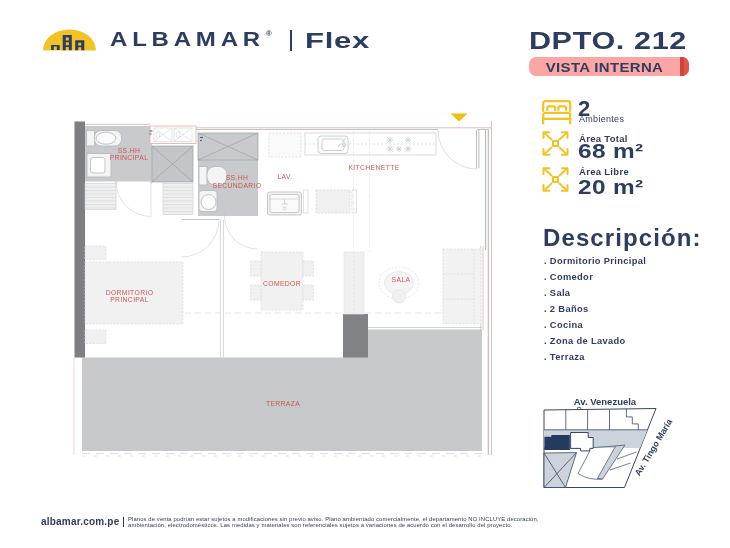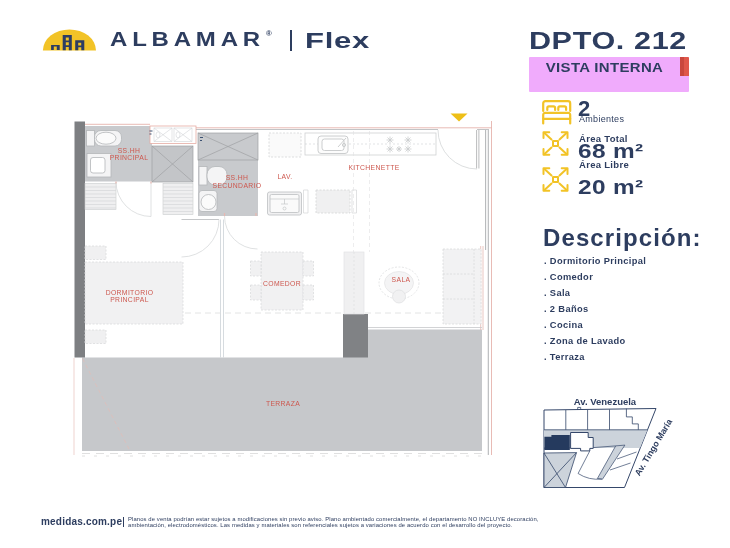--- a/index.html
+++ b/index.html
@@ -22,21 +22,21 @@
 </svg>
 
 <div class="abs navy" style="left:110px;top:28px;font-size:20px;font-weight:bold;letter-spacing:4px;transform:scaleX(1.2);transform-origin:0 0;white-space:nowrap;">ALBAMAR<span style="font-size:6.5px;letter-spacing:0;vertical-align:10px;margin-left:1px;">®</span></div>
 
 <div class="abs" style="left:290px;top:29.5px;width:2.2px;height:21px;background:#2d3d5f;"></div>
 
 <div class="abs navy" style="left:305px;top:27.5px;font-size:22.5px;font-weight:bold;letter-spacing:0.5px;transform:scaleX(1.38);transform-origin:0 0;">Flex</div>
 
 <div class="abs navy" style="left:430px;top:28px;width:257px;text-align:right;font-size:23.5px;font-weight:bold;letter-spacing:0.5px;transform:scaleX(1.3);transform-origin:100% 0;">DPTO. 212</div>
 
-<div class="abs" style="left:529px;top:57px;width:160px;height:35px;background:#f0abfc;border-radius:1px;overflow:hidden;">
+<div class="abs" style="left:529px;top:57px;width:160px;height:19px;background:#fca5a5;border-radius:7px;overflow:hidden;">
   <div class="abs" style="right:0;top:0;width:9px;height:19px;background:#df574a;"></div>
   <div class="abs" style="right:5px;top:0;width:4px;height:19px;background:#c9473d;"></div>
   <div class="abs navy" style="left:0;top:3px;width:151px;text-align:center;font-size:13px;font-weight:bold;letter-spacing:0.3px;transform:scaleX(1.15);transform-origin:50% 0;">VISTA INTERNA</div>
 </div>
 
 <svg class="abs" style="left:541px;top:99px;" width="32" height="26" viewBox="0 0 32 26">
   <g fill="none" stroke="#f2c327" stroke-width="2.2" stroke-linecap="round" stroke-linejoin="round">
     <path d="M2.2 12 V4.4 a2.2 2.2 0 0 1 2.2 -2.2 H27 a2.2 2.2 0 0 1 2.2 2.2 V12"></path>
     <path d="M6.3 11 V9 a1.6 1.6 0 0 1 1.6 -1.6 h4.6 a1.6 1.6 0 0 1 1.6 1.6 v2"></path>
     <path d="M17.3 11 V9 a1.6 1.6 0 0 1 1.6 -1.6 h4.6 a1.6 1.6 0 0 1 1.6 1.6 v2"></path>
@@ -72,21 +72,21 @@
     <path d="M19.5 9.5 L26.8 2.8"></path>
         <path d="M21.7 2.2 L27.5 2.2 L27.5 8"></path>
     <path d="M11.5 17.5 L4.2 24.2"></path>
         <path d="M3.5 19 L3.5 24.8 L9.3 24.8"></path>
     <path d="M19.5 17.5 L26.8 24.2"></path>
         <path d="M21.7 24.8 L27.5 24.8 L27.5 19"></path>
     <rect x="13" y="11" width="5" height="5"></rect>
   </g>
 </svg>
 
-<div class="abs navy" style="left:579px;top:159px;font-size:9.5px;font-weight:bold;letter-spacing:0.3px;">Área Libre</div>
+<div class="abs navy" style="left:579px;top:166px;font-size:9.5px;font-weight:bold;letter-spacing:0.3px;">Área Libre</div>
 <div class="abs navy" style="left:578px;top:176px;font-size:19.5px;font-weight:bold;letter-spacing:0.3px;transform:scaleX(1.25);transform-origin:0 0;">20 m²</div>
 
 <div class="abs navy" style="left:543px;top:224px;font-size:24px;font-weight:bold;letter-spacing:1.1px;">Descripción:</div>
 
 <div class="abs navy" style="left:544px;top:252.5px;font-size:9.3px;font-weight:bold;letter-spacing:0.35px;line-height:16px;">
   . Dormitorio Principal<br>
   . Comedor<br>
   . Sala<br>
   . 2 Baños<br>
   . Cocina<br>
@@ -123,21 +123,21 @@
 
   <path d="M570.6,432.5 H588.2 V437.5 H593.2 V448.4 H589.8 V450.9 H580.6 V448.4 H570.6 Z" fill="#ffffff" stroke="#35476a" stroke-width="1"></path>
 
   <path d="M544.4,436.7 H551.4 V435 H569.8 V450.1 H544.4 Z" fill="#253a5e"></path>
 
   <text x="605" y="405" font-family="Liberation Sans, sans-serif" font-size="9.5" font-weight="bold" fill="#2d3d5f" text-anchor="middle">Av. Venezuela</text>
 
   <text x="656" y="449" font-family="Liberation Sans, sans-serif" font-size="8.8" font-weight="bold" fill="#2d3d5f" text-anchor="middle" transform="rotate(-59 656 449)">Av. Tingo María</text>
 </svg>
 
-<div class="abs navy" style="left:41px;top:516px;font-size:10px;font-weight:bold;letter-spacing:0.2px;">medidas.com.pe</div>
+<div class="abs navy" style="left:41px;top:516px;font-size:10px;font-weight:bold;letter-spacing:0.2px;">albamar.com.pe</div>
 
 <div class="abs" style="left:122.5px;top:516.5px;width:1.2px;height:10px;background:#2d3d5f;"></div>
 
 <div class="abs navy" style="left:128px;top:516px;width:446px;font-size:5.9px;line-height:6px;letter-spacing:0.1px;">Planos de venta podrían estar sujetos a modificaciones sin previo aviso. Plano ambientado comercialmente, el departamento NO INCLUYE decoración,<br>ambientación, electrodomésticos. Las medidas y materiales son referenciales sujetos a variaciones de acuerdo con el desarrollo del proyecto.</div>
 
 <svg class="abs" style="left:0;top:0;" width="730" height="548" viewBox="0 0 730 548" id="plan">
 
   <path d="M82,357.5 H343 V314 H368 V329.5 H482 V451 H82 Z" fill="#c6c8cb"></path>
 
   <g stroke="#d8d8d8" stroke-width="0.8" fill="none">

